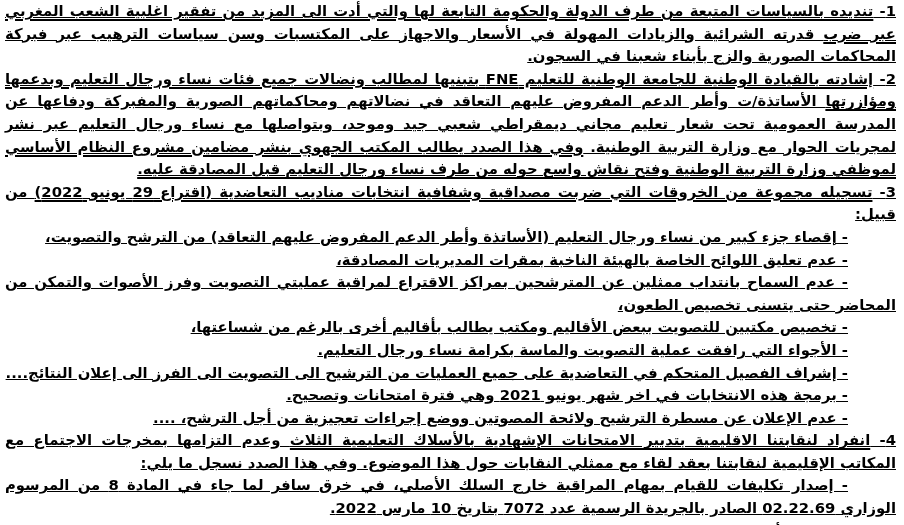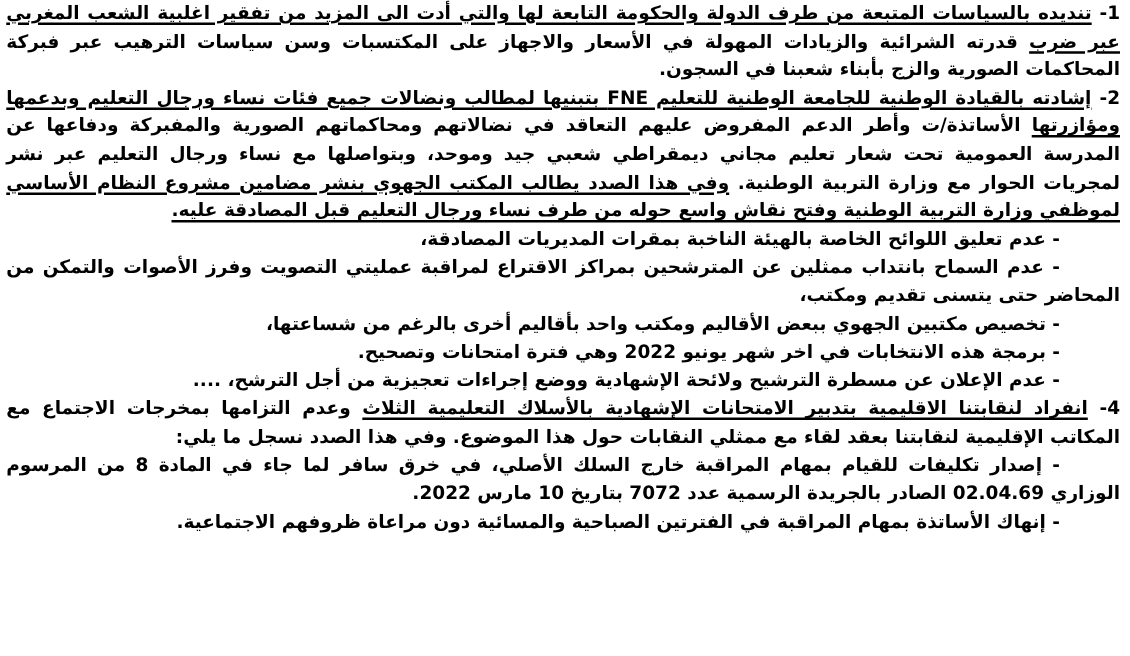--- a/index.html
+++ b/index.html
@@ -25,31 +25,35 @@
   .indent { text-indent: 48px; }
   .u {
     text-decoration: underline;
     text-decoration-thickness: 1.6px;
     text-underline-offset: 3px;
   }
 </style>
 </head>
 <body>
 
-<div class="page" dir="rtl" style="background: rgb(255, 255, 255); color: rgb(0, 0, 0);">
+<div class="page" dir="rtl" style="background: rgb(255, 255, 255); color: rgb(0, 0, 0); text-decoration: underline;">
 
   <p class="first"><span>1- </span><span class="u">تنديده بالسياسات المتبعة من طرف الدولة والحكومة التابعة لها والتي أدت الى المزيد من تفقير اغلبية الشعب المغربي عبر ضرب</span><span> قدرته الشرائية والزيادات المهولة في الأسعار والاجهاز على المكتسبات وسن سياسات الترهيب عبر فبركة المحاكمات الصورية والزج بأبناء شعبنا في السجون.</span></p>
 
   <p><span>2- </span><span class="u">إشادته بالقيادة الوطنية للجامعة الوطنية للتعليم FNE بتبنيها لمطالب ونضالات جميع فئات نساء ورجال التعليم وبدعمها ومؤازرتها</span><span> الأساتذة/ت وأطر الدعم المفروض عليهم التعاقد في نضالاتهم ومحاكماتهم الصورية والمفبركة ودفاعها عن المدرسة العمومية تحت شعار تعليم مجاني ديمقراطي شعبي جيد وموحد، وبتواصلها مع نساء ورجال التعليم عبر نشر لمجريات الحوار مع وزارة التربية الوطنية. </span><span class="u">وفي هذا الصدد يطالب المكتب الجهوي بنشر مضامين مشروع النظام الأساسي لموظفي وزارة التربية الوطنية وفتح نقاش واسع حوله من طرف نساء ورجال التعليم قبل المصادقة عليه.</span></p>
 
+  <p><span>3- </span><span class="u">تسجيله مجموعة من الخروقات التي ضربت مصداقية وشفافية انتخابات مناديب التعاضدية (اقتراع 29 يونيو 2022)</span><span> من قبيل:</span></p>
 
+  <p class="indent">- إقصاء جزء كبير من نساء ورجال التعليم (الأساتذة وأطر الدعم المفروض عليهم التعاقد) من الترشح والتصويت،</p>
   <p class="indent">- عدم تعليق اللوائح الخاصة بالهيئة الناخبة بمقرات المديريات المصادقة،</p>
-  <p class="indent">- عدم السماح بانتداب ممثلين عن المترشحين بمراكز الاقتراع لمراقبة عمليتي التصويت وفرز الأصوات والتمكن من المحاضر حتى يتسنى تقديم ومكتب،</p>
-  <p class="indent">- تخصيص مكتبين الجهوي ببعض الأقاليم ومكتب واحد بأقاليم أخرى بالرغم من شساعتها،</p>
-  <p class="indent">- برمجة هذه الانتخابات في اخر شهر يونيو 2022 وهي فترة امتحانات وتصحيح.</p>
-  <p class="indent">- عدم الإعلان عن مسطرة الترشيح ولائحة الإشهادية ووضع إجراءات تعجيزية من أجل الترشح، ....</p>
+  <p class="indent">- عدم السماح بانتداب ممثلين عن المترشحين بمراكز الاقتراع لمراقبة عمليتي التصويت وفرز الأصوات والتمكن من المحاضر حتى يتسنى تخصيص الطعون،</p>
+  <p class="indent">- تخصيص مكتبين للتصويت ببعض الأقاليم ومكتب يطالب بأقاليم أخرى بالرغم من شساعتها،</p>
+  <p class="indent">- الأجواء التي رافقت عملية التصويت والماسة بكرامة نساء ورجال التعليم.</p>
+  <p class="indent">- إشراف الفصيل المتحكم في التعاضدية على جميع العمليات من الترشيح الى التصويت الى الفرز الى إعلان النتائج....</p>
+  <p class="indent">- برمجة هذه الانتخابات في اخر شهر يونيو 2021 وهي فترة امتحانات وتصحيح.</p>
+  <p class="indent">- عدم الإعلان عن مسطرة الترشيح ولائحة المصوتين ووضع إجراءات تعجيزية من أجل الترشح، ....</p>
 
   <p><span>4- </span><span class="u">انفراد لنقابتنا الاقليمية بتدبير الامتحانات الإشهادية بالأسلاك التعليمية الثلاث</span><span> وعدم التزامها بمخرجات الاجتماع مع المكاتب الإقليمية لنقابتنا بعقد لقاء مع ممثلي النقابات حول هذا الموضوع. وفي هذا الصدد نسجل ما يلي:</span></p>
 
-  <p class="indent">- إصدار تكليفات للقيام بمهام المراقبة خارج السلك الأصلي، في خرق سافر لما جاء في المادة 8 من المرسوم الوزاري 02.04.69 الصادر بالجريدة الرسمية عدد 7072 بتاريخ 10 مارس 2022.</p>
+  <p class="indent">- إصدار تكليفات للقيام بمهام المراقبة خارج السلك الأصلي، في خرق سافر لما جاء في المادة 8 من المرسوم الوزاري 02.22.69 الصادر بالجريدة الرسمية عدد 7072 بتاريخ 10 مارس 2022.</p>
   <p class="indent">- إنهاك الأساتذة بمهام المراقبة في الفترتين الصباحية والمسائية دون مراعاة ظروفهم الاجتماعية.</p>
 
 </div>
 
 </body></html>

